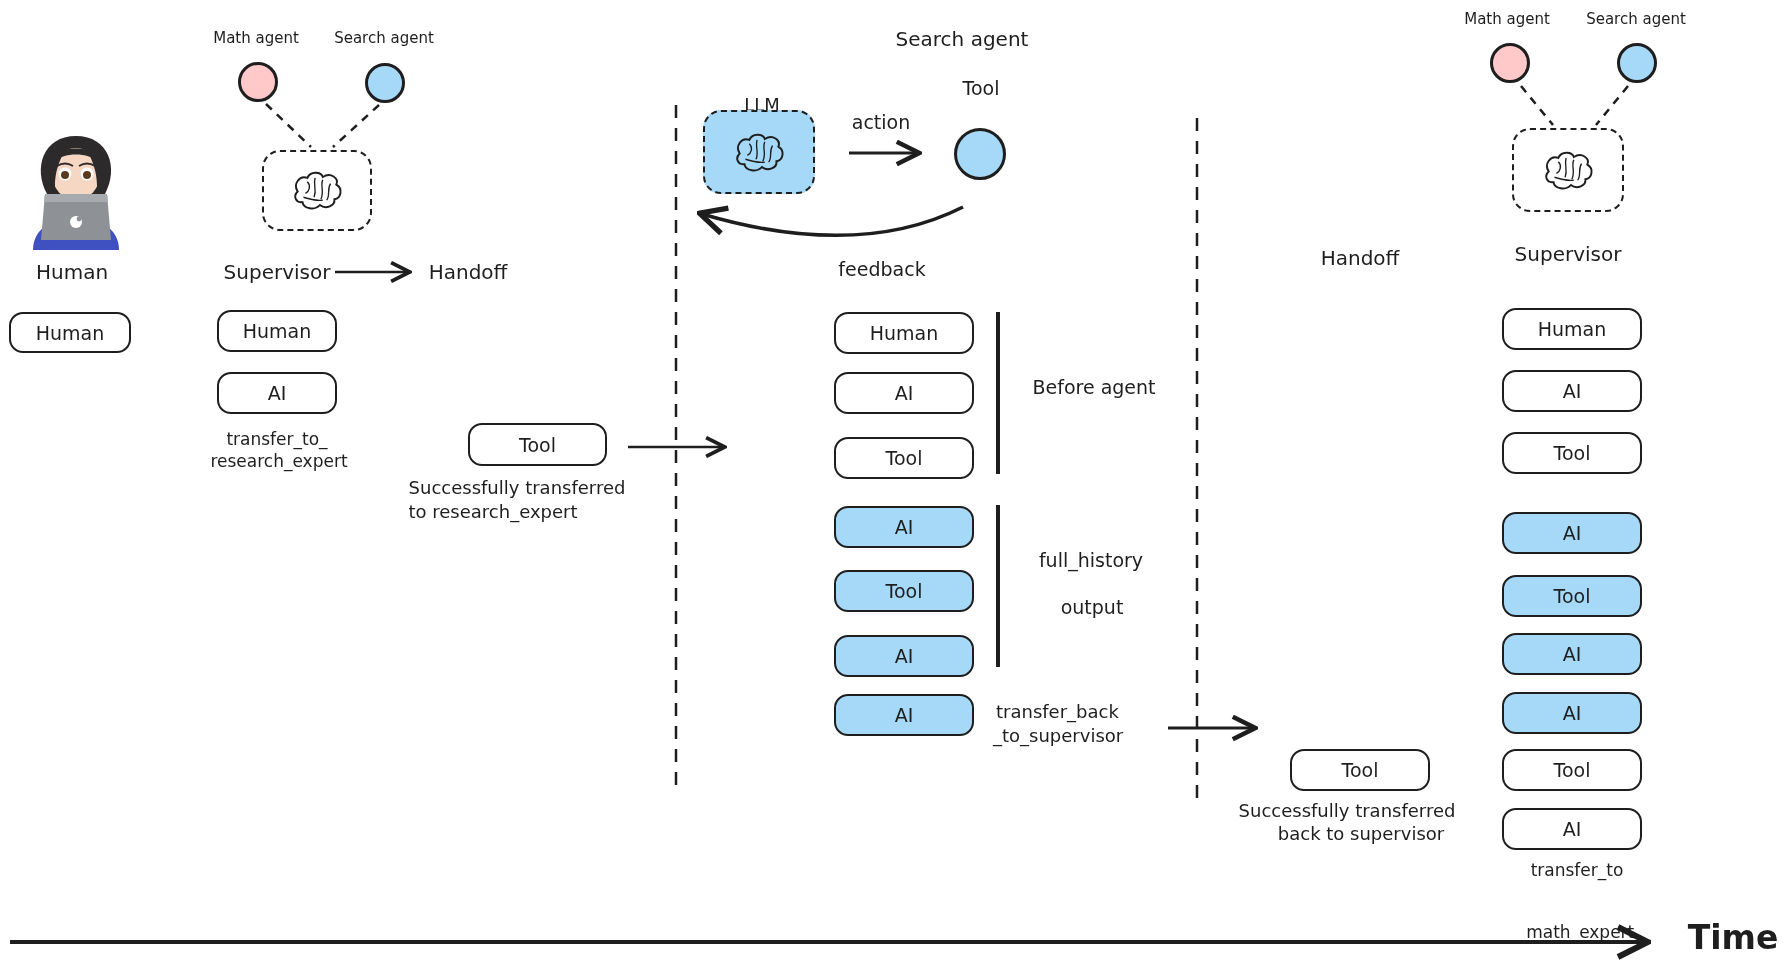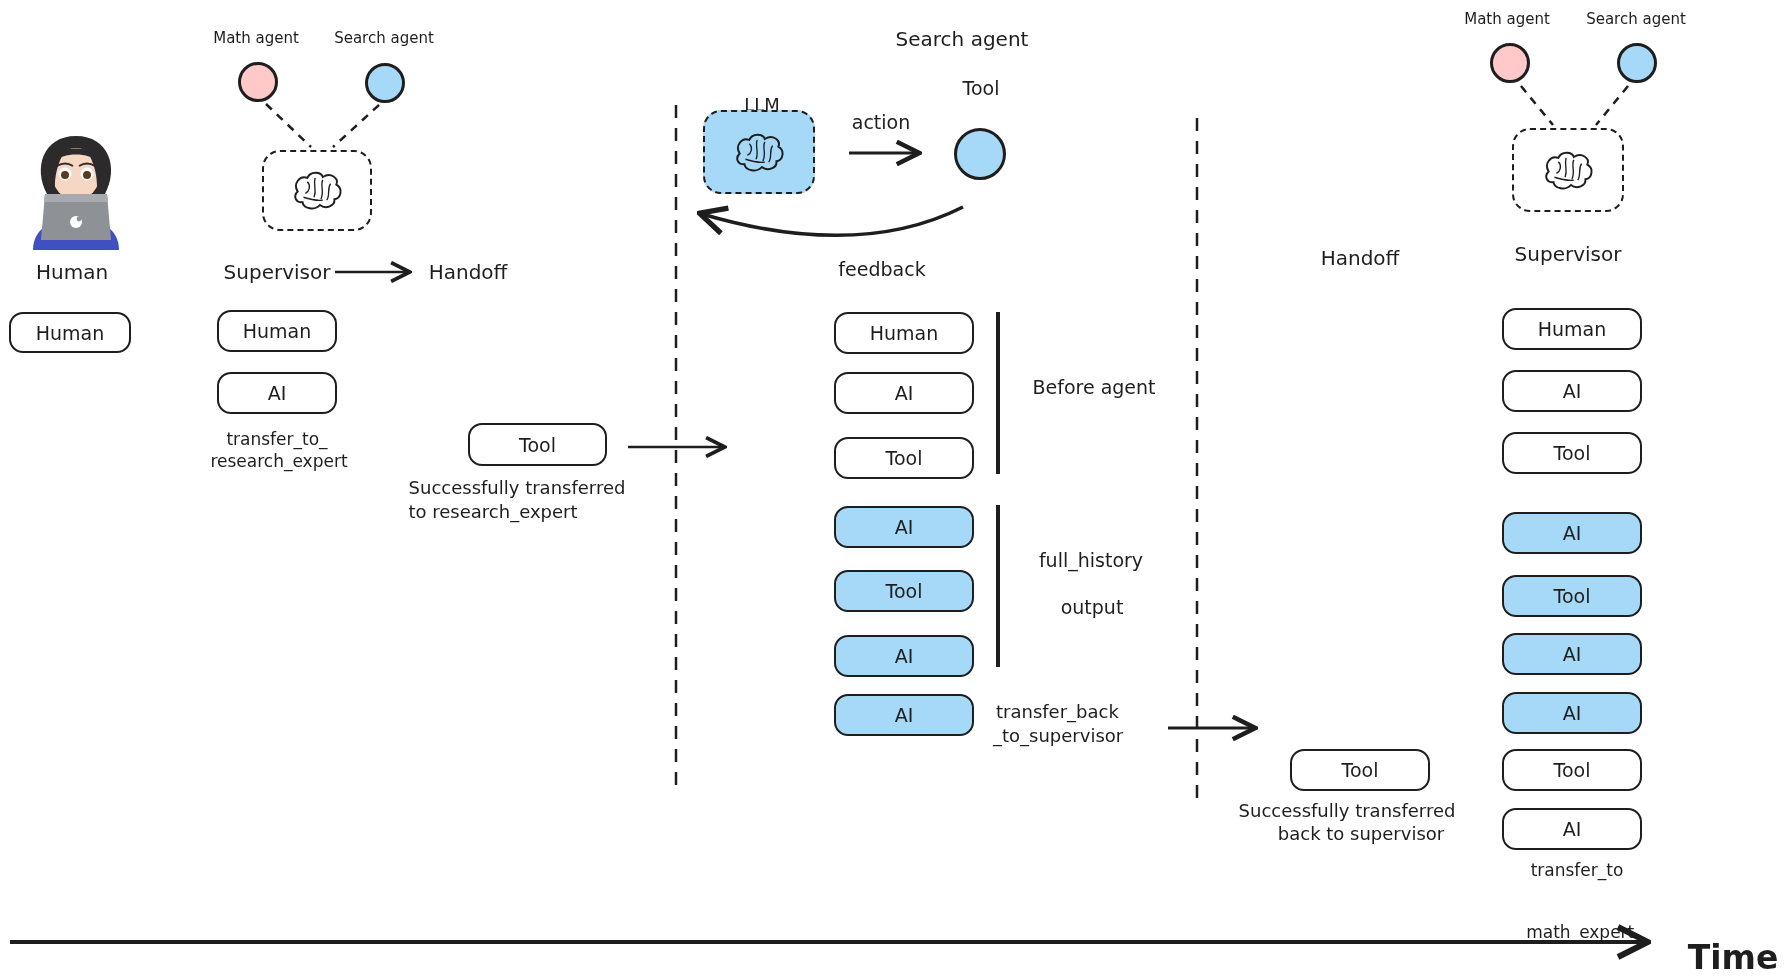--- a/index.html
+++ b/index.html
@@ -37,21 +37,21 @@
   .brain-box{
     position:absolute;z-index:2;border:2.5px dashed var(--ink);border-radius:18px;
     display:flex;align-items:center;justify-content:center;background:transparent;
   }
   .brain-box.blue{background:var(--blue);border-style:dashed;}
   .tool-circle{
     position:absolute;z-index:2;width:52px;height:52px;border-radius:50%;
     border:3.5px solid var(--ink);background:var(--blue);
   }
   .caption{font-size:17px;}
-  .time-label{font-size:33px;font-weight:700;margin-top:20px;}
+  .time-label{font-size:33px;font-weight:700;}
 </style>
 </head>
 <body>
 
 <div id="canvas">
 
   <svg id="overlay" viewBox="0 0 1788 979">
     <defs>
       <marker id="ah" viewBox="0 0 12 12" refX="10" refY="6" markerWidth="9" markerHeight="9" orient="auto-start-reverse">
         <path d="M1,1 L11,6 L1,11" fill="none" stroke="#1e1e1e" stroke-width="2"></path>

